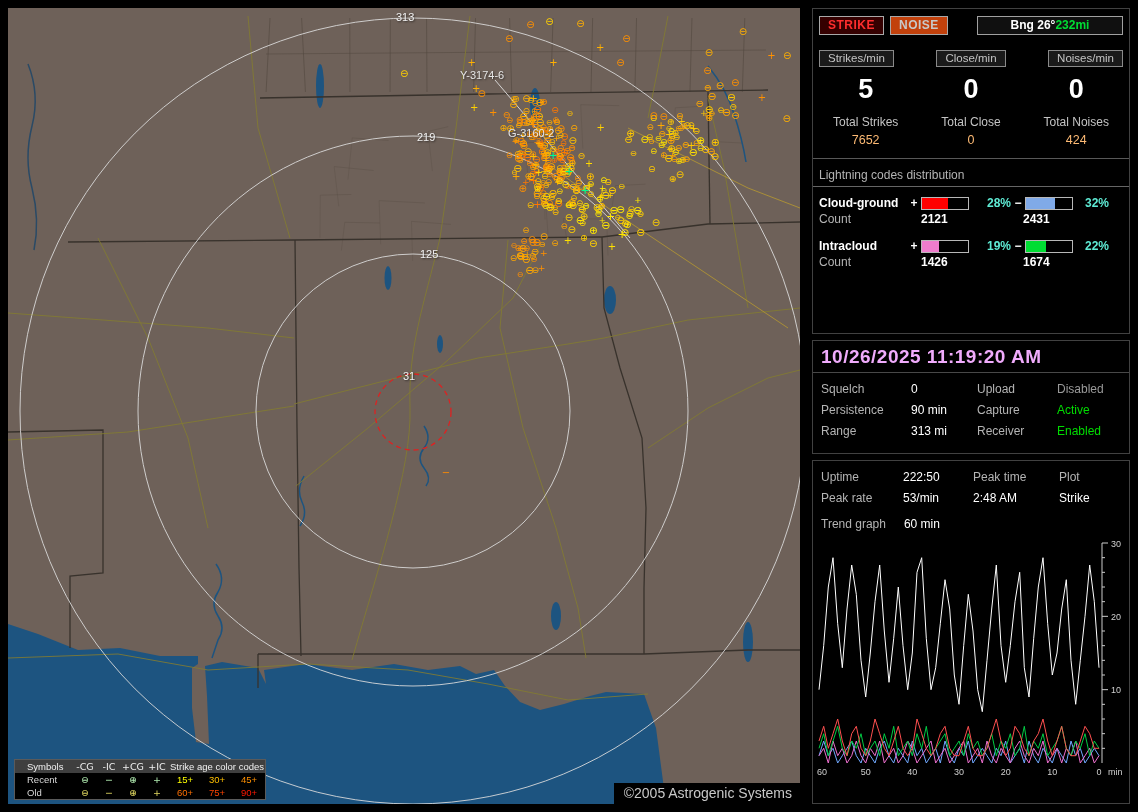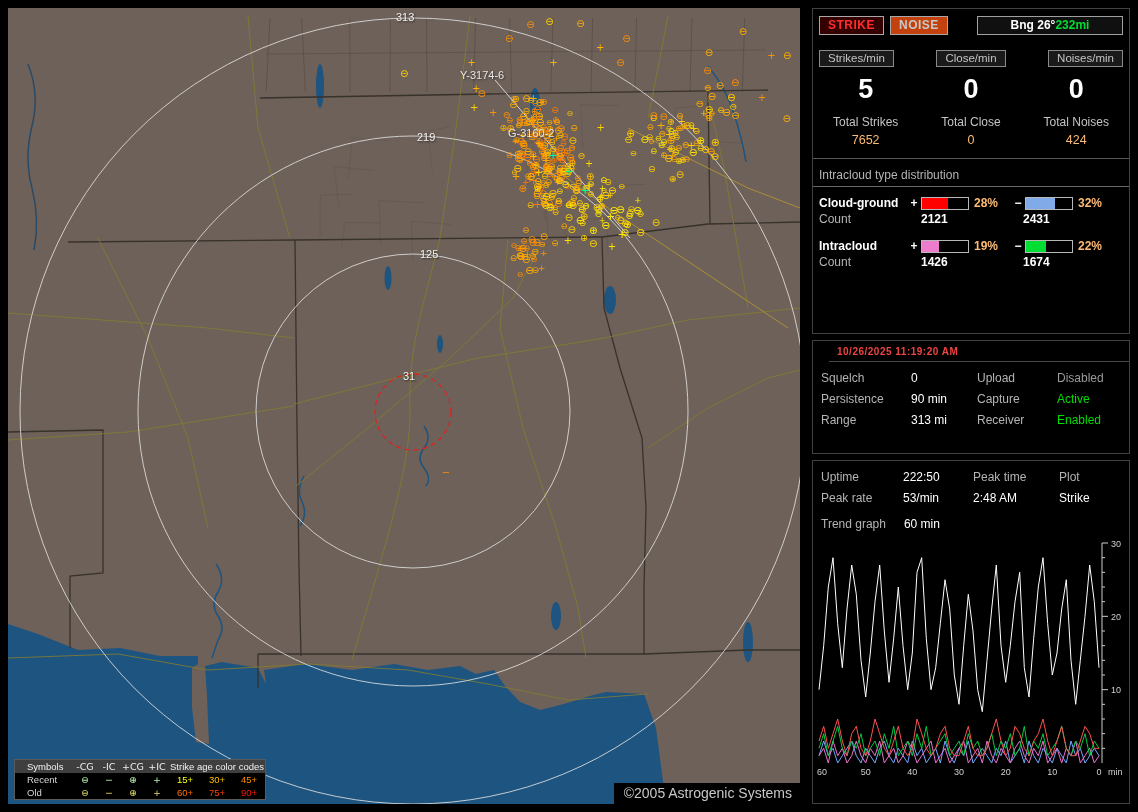--- a/index.html
+++ b/index.html
@@ -45,26 +45,26 @@
   .tot-lbl{margin-top:10px;color:#c4c4c4;font-size:12px;}
   .tot-val{margin-top:4px;color:#fdba74;font-size:12.5px;}
   .hdiv{border-top:1px solid #585858;margin:11px 0 0 0;}
 
   .dist-title{color:#b4b4b4;padding:9px 6px 4px 6px;border-bottom:1px solid #666;margin-bottom:9px;}
   .dist-row{display:grid;grid-template-columns:88px 14px 48px 42px 14px 48px 36px;align-items:center;padding:0 6px;}
   .d-name{color:#fff;font-weight:bold;font-size:12px;}
   .d-sign{color:#fff;font-weight:bold;text-align:center;}
   .d-bar{display:block;height:11px;border:1px solid #b8b8b8;background:#000;position:relative;}
   .d-fill{display:block;height:100%;width:0;}
-  .d-pct{color:#fdba74;font-weight:bold;padding-left:5px;font-size:12px;}
+  .d-pct{color:#5eead4;font-weight:bold;padding-left:5px;font-size:12px;text-align:right;}
   .dist-count{display:grid;grid-template-columns:88px 14px 88px 14px 88px;padding:2px 6px 0 6px;margin-bottom:13px;}
   .c-lbl{color:#b4b4b4;}
   .c-val{color:#fff;font-weight:bold;}
 
-  .dt-box{color:#ef4444;font-weight:bold;font-size:10px;letter-spacing:.5px;padding:5px 8px 4px 8px;border-bottom:1px solid #484848;font-family:"Liberation Sans",sans-serif;margin-left:16px;}
+  .dt-box{color:#f0abfc;font-weight:bold;font-size:19px;letter-spacing:.5px;padding:5px 8px 4px 8px;border-bottom:1px solid #484848;font-family:"Liberation Sans",sans-serif;}
   .status-grid{display:grid;grid-template-columns:90px 66px 80px 1fr;row-gap:7px;padding:9px 8px;}
   .lbl{color:#b4b4b4;}
   .val{color:#fff;}
   .green{color:#00dd00;}
   .dim{color:#9a9a9a;}
 
   .uptime-grid{display:grid;grid-template-columns:82px 70px 86px 1fr;row-gap:7px;padding:9px 8px 2px 8px;}
   .trend-row{display:flex;gap:18px;padding:10px 8px 2px 8px;}
   .trend-svg-wrap{padding:2px 0 0 2px;}
 </style>
@@ -638,21 +638,21 @@
         <div>Total Close</div>
         <div>Total Noises</div>
       </div>
       <div class="thirds tot-val">
         <div>7652</div>
         <div>0</div>
         <div>424</div>
       </div>
 
       <div class="hdiv"></div>
-      <div class="dist-title">Intracloud type distribution</div>
+      <div class="dist-title">Lightning codes distribution</div>
 
       <div class="dist-row">
         <span class="d-name">Cloud-ground</span>
         <span class="d-sign">+</span>
         <span class="d-bar">
             <span class="d-fill" id="bar-plus-0" style="width: 56%; background: rgb(255, 0, 0);"></span>
           </span>
         <span class="d-pct">28%</span>
         <span class="d-sign">−</span>
         <span class="d-bar">

